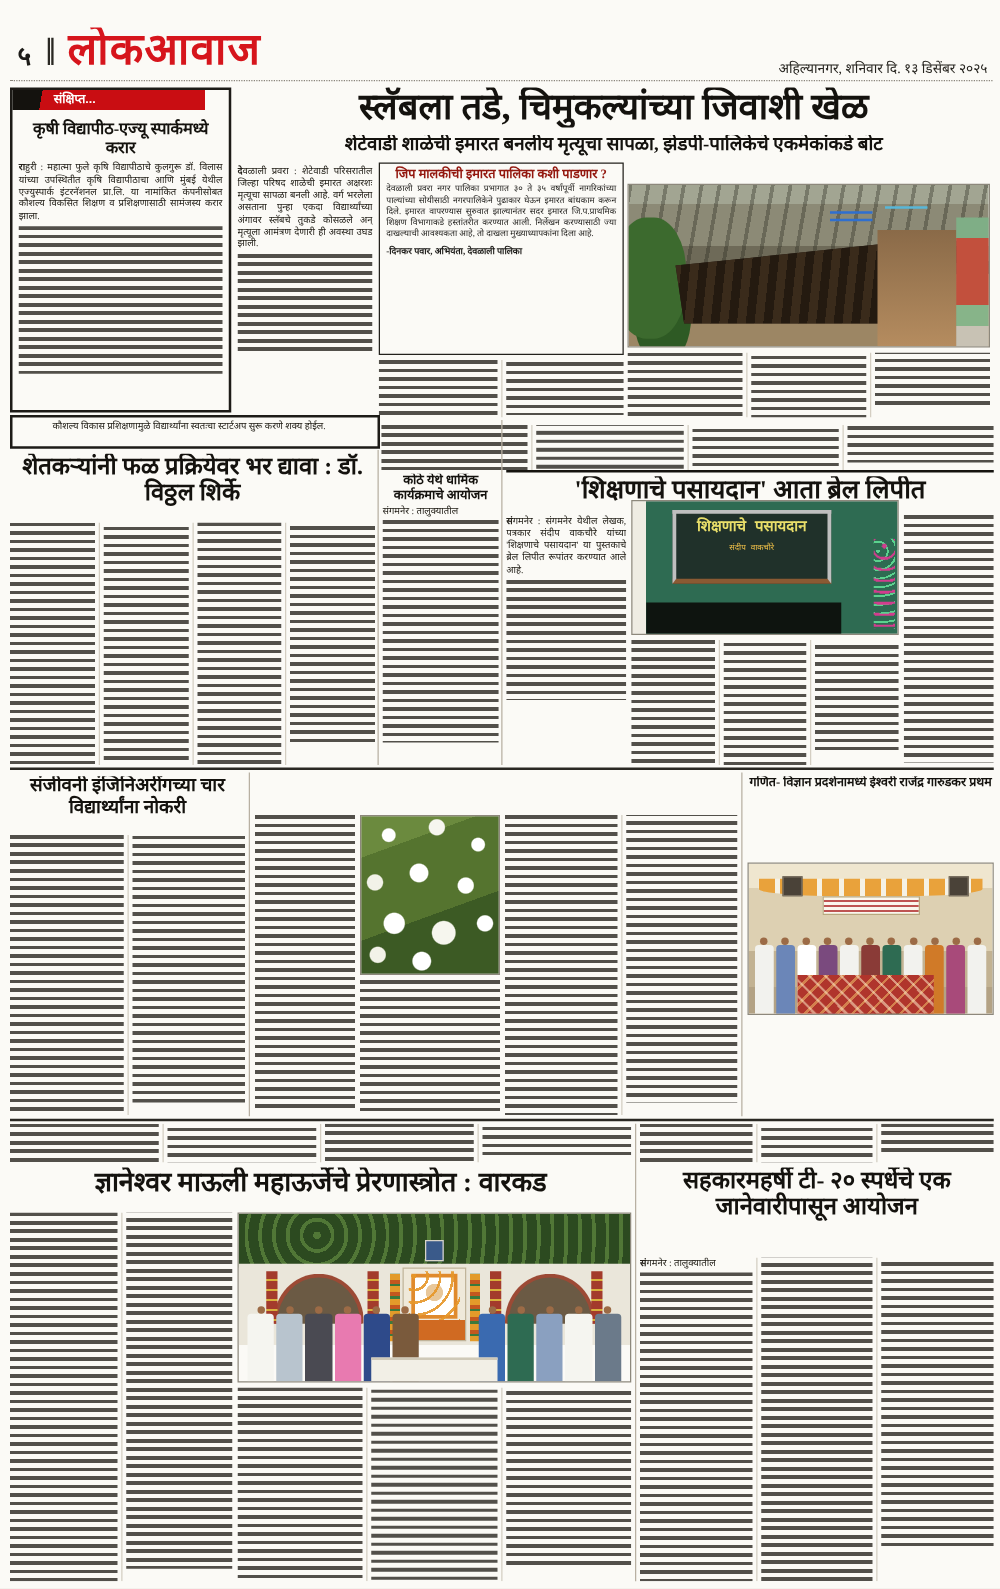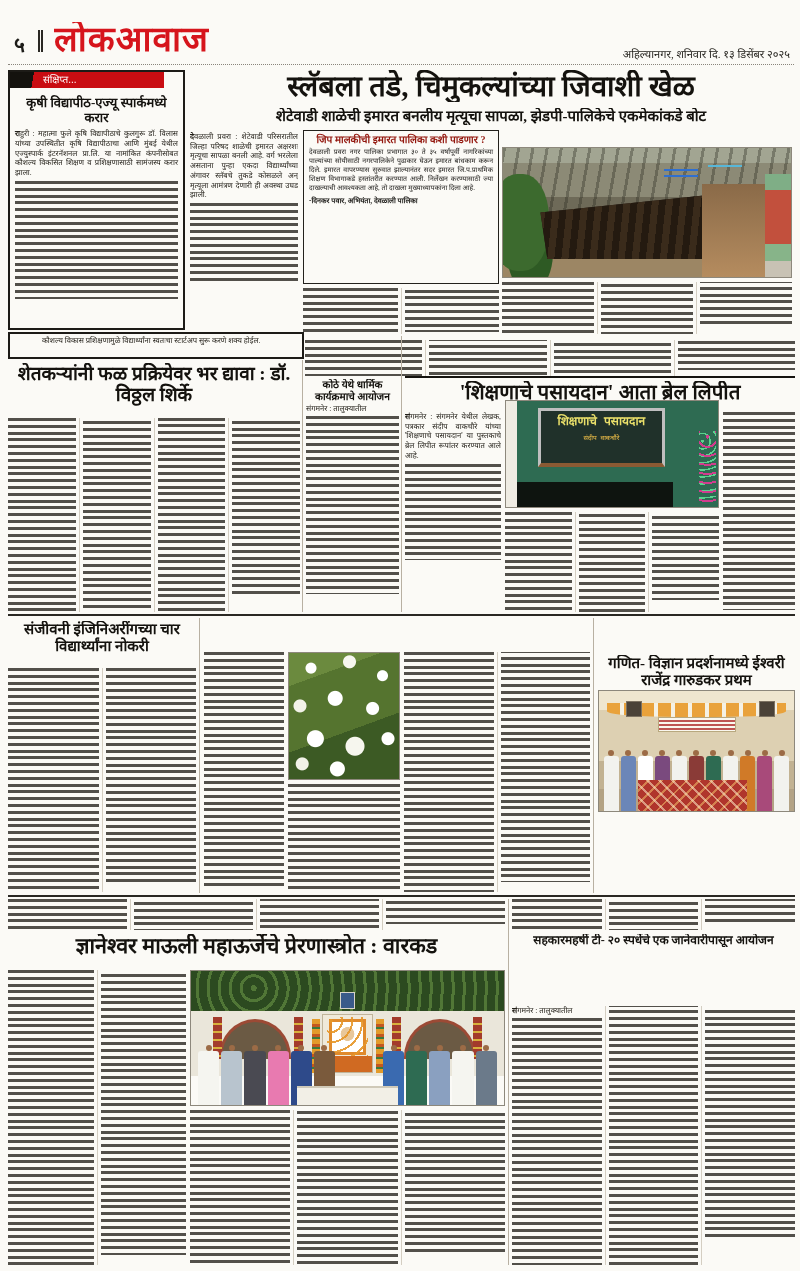--- a/index.html
+++ b/index.html
@@ -27,21 +27,21 @@
   .lead-txt::first-letter { font-weight:700; }
   .ph { width:100%; background-image:repeating-linear-gradient(to bottom, rgba(40,37,31,.8) 0 3px, rgba(40,37,31,0) 3px 6.8px); }
   .cols { column-gap:7px; column-rule:1px solid #d4cec2; column-fill:auto; height:100%; }
   .c2 { column-count:2; } .c3 { column-count:3; } .c4 { column-count:4; }
 
   
   .briefs-box { border:2px solid #1d1b17; padding:22px 5px 4px 5px; background:#fbfaf6; }
   .brief-tab {
     position:absolute; top:-1px; left:-1px; height:17px; width:155px;
     background:linear-gradient(100deg,#14120e 0 16%, #c90d12 16% 100%);
-    color:#fff; font-weight:400; font-size:10px; line-height:17px; padding-left:34px;
+    color:#fff; font-weight:700; font-size:10px; line-height:17px; padding-left:34px;
     font-family:"Liberation Sans","DejaVu Sans",sans-serif;
   }
   .briefs-strip { border:2px solid #1d1b17; padding:2px 5px; background:#fbfaf6; }
 
   
   .story-box { border:1.5px solid #23211c; padding:3px 5px; }
   .story-box .bt { color:#93170e; font-weight:800; font-size:10.2px; text-align:center; line-height:1.15; margin-bottom:2px; }
   .story-box .bb { font-size:6.9px; line-height:1.3; text-align:justify; }
   .story-box .by { font-size:7.2px; font-weight:700; margin-top:2px; }
 
@@ -244,21 +244,21 @@
   <div class="photo cotton" style="left:288px;top:652px;width:112px;height:128px;"></div>
   <div class="abs" style="left:288px;top:784px;width:112px;height:108px;">
     <div class="ph" style="height:106px;"></div>
   </div>
   <div class="abs" style="left:404px;top:652px;width:186px;height:240px;">
     <div class="cols c2">
         <div class="ph" style="height:470px;"></div>
       </div>
   </div>
 
-  <div class="abs hl" style="left:598px;top:655px;width:197px;font-size:15px;">गणित- विज्ञान प्रदर्शनामध्ये ईश्वरी राजेंद्र गारुडकर प्रथम</div>
+  <div class="abs hl" style="left:598px;top:621px;width:197px;font-size:10px;">गणित- विज्ञान प्रदर्शनामध्ये ईश्वरी राजेंद्र गारुडकर प्रथम</div>
 
   <div class="photo" style="left:598px;top:690px;width:197px;height:122px;">
     <div class="award-base"></div>
     <div class="award-bunt"></div>
     <div class="award-portrait" style="left:14%;"></div>
     <div class="award-portrait" style="right:10%;"></div>
     <div class="award-banner"></div>
     <div class="crowd" style="height:46%;">
       <i style="background:#f2f2ee"></i>
         <i style="background:#6b86b8"></i>
@@ -330,21 +330,21 @@
         <i style="background:#6b7a8a"></i>
     </div>
     <div class="stage-table"></div>
   </div>
   <div class="abs" style="left:190px;top:1110px;width:315px;height:155px;">
     <div class="cols c3">
         <div class="ph" style="height:452px;"></div>
       </div>
   </div>
 
-  <div class="abs hl" style="left:512px;top:934px;width:283px;font-size:12px;">सहकारमहर्षी टी- २० स्पर्धेचे एक जानेवारीपासून आयोजन</div>
+  <div class="abs hl" style="left:512px;top:934px;width:283px;font-size:19px;">सहकारमहर्षी टी- २० स्पर्धेचे एक जानेवारीपासून आयोजन</div>
   <div class="abs" style="left:512px;top:1006px;width:283px;height:259px;">
     <div class="cols c3">
       <div class="body-txt lead-txt">संगमनेर : तालुक्यातील</div>
       <div class="ph" style="height:740px;margin-top:2px;"></div>
     </div>
   </div>
 
 </div>
 
 </body></html>

